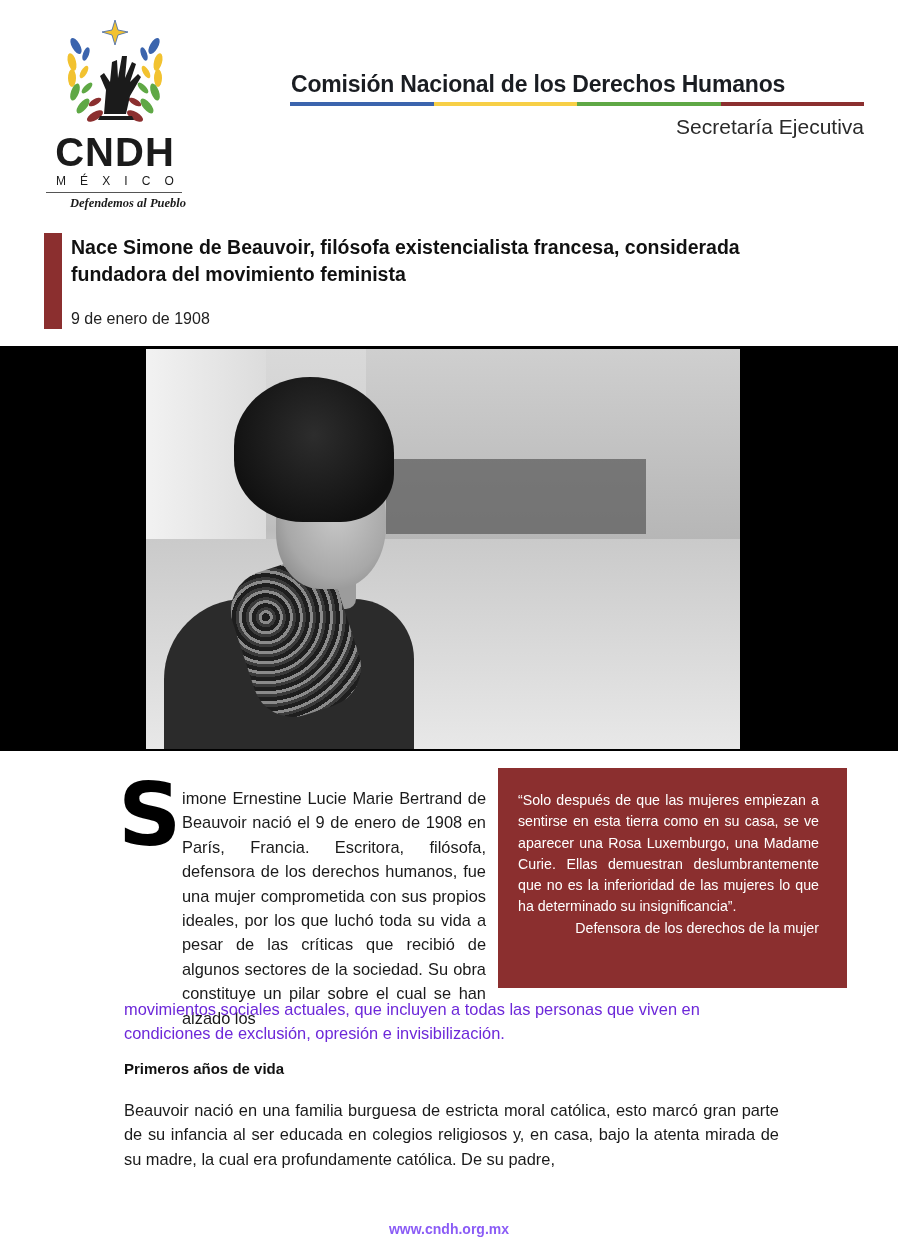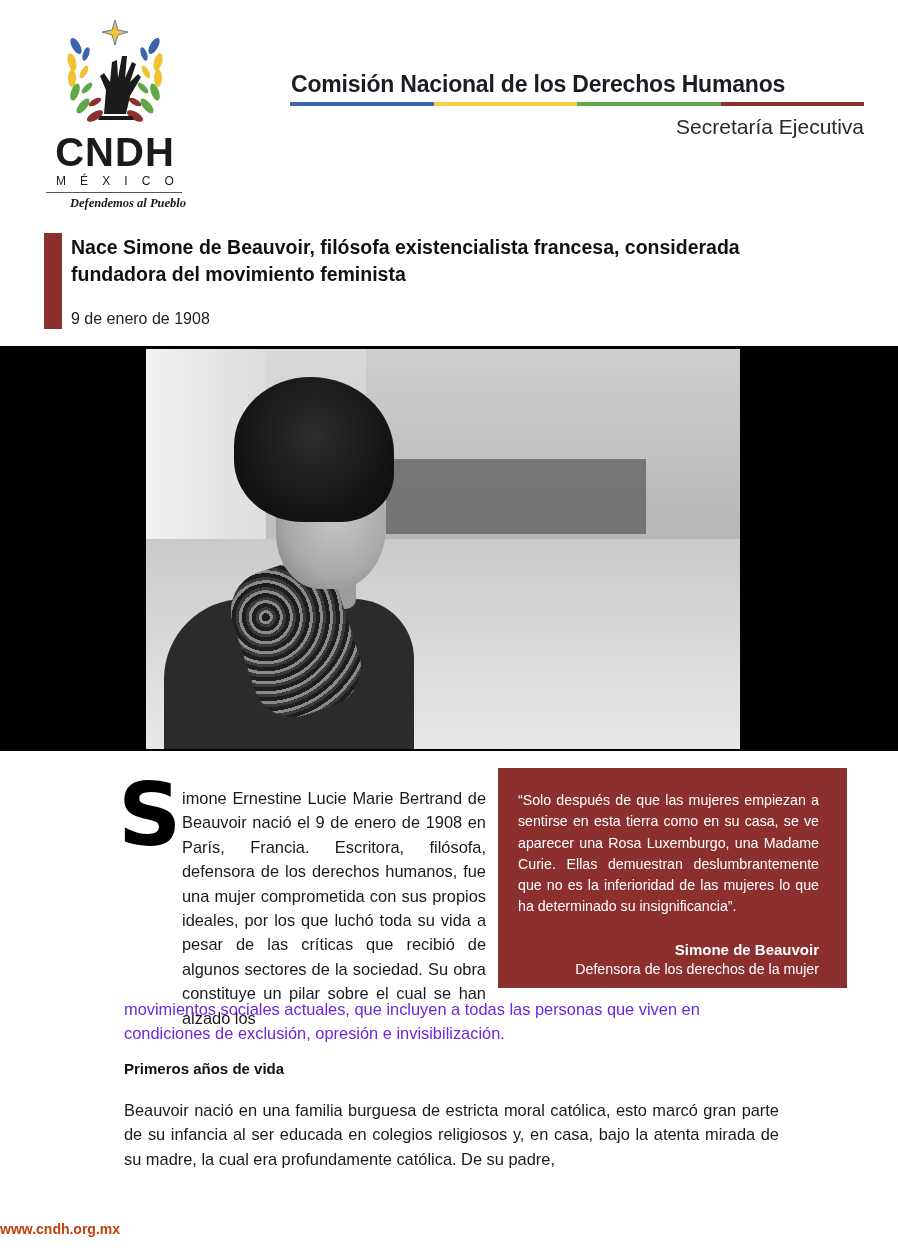--- a/index.html
+++ b/index.html
@@ -49,21 +49,21 @@
     .para1-cont { position: absolute; left: 124px; top: 997px; width: 655px; font-size: 16.4px; line-height: 24.4px; color: #6d28d9; }
     .section-heading { position: absolute; left: 124px; top: 1060px; font-weight: 700; font-size: 15px; color: #111; }
     .para2 { position: absolute; left: 124px; top: 1098px; width: 655px; font-size: 16.4px; line-height: 24.4px; color: #1a1a1a; text-align: justify; }
 
     
     .quote-box { position: absolute; left: 498px; top: 768px; width: 349px; height: 220px; background: #8b2f2f; color: #fff; padding: 22px 28px 0 20px; }
     .quote-text { font-size: 14.2px; line-height: 21.3px; text-align: justify; }
     .quote-author { margin-top: 22px; text-align: right; font-weight: 700; font-size: 15px; line-height: 19px; }
     .quote-role { text-align: right; font-size: 14.2px; line-height: 20px; }
 
-    .footer-url { position: absolute; left: 0; top: 1221px; width: 898px; text-align: left; font-weight: 700; font-size: 14px; color: #c2410c; }
+    .footer-url { position: absolute; left: 0; top: 1221px; width: 898px; text-align: center; font-weight: 700; font-size: 14px; color: #8b5cf6; }
   </style>
 </head>
 <body>
 
 <div class="logo">
   <svg width="106" height="112" viewBox="0 0 106 112">
 
     <polygon points="53,2 56,12 66,14 56,17 53,27 50,17 40,14 50,12" fill="#f2c230" stroke="#3b64ad" stroke-width="0.8"></polygon>
 
     <g>
@@ -137,17 +137,16 @@
 <div class="dropcap">S</div>
 <p class="para1">
     <span class="indent-lines">imone Ernestine Lucie Marie Bertrand de Beauvoir nació el 9 de enero de 1908 en París, Francia. Escritora, filósofa, defensora de los derechos humanos, fue una mujer comprometida con sus propios ideales, por los que luchó toda su vida a pesar de las críticas que recibió de algunos sectores de la sociedad. Su obra constituye un pilar sobre el cual se han alzado los</span>
   </p>
 <p class="para1-cont">movimientos sociales actuales, que incluyen a todas las personas que viven en condiciones de exclusión, opresión e invisibilización.</p>
 <h2 class="section-heading">Primeros años de vida</h2>
 <p class="para2">Beauvoir nació en una familia burguesa de estricta moral católica, esto marcó gran parte de su infancia al ser educada en colegios religiosos y, en casa, bajo la atenta mirada de su madre, la cual era profundamente católica. De su padre,</p>
 
 <aside class="quote-box">
   <p class="quote-text">“Solo después de que las mujeres empiezan a sentirse en esta tierra como en su casa, se ve aparecer una Rosa Luxemburgo, una Madame Curie. Ellas demuestran deslumbrantemente que no es la inferioridad de las mujeres lo que ha determinado su insignificancia”.</p>
-  <div class="quote-author">Simone de Beauvoir</div>
   <div class="quote-role">Defensora de los derechos de la mujer</div>
 </aside>
 
 <a class="footer-url">www.cndh.org.mx</a>
 
 </body></html>

